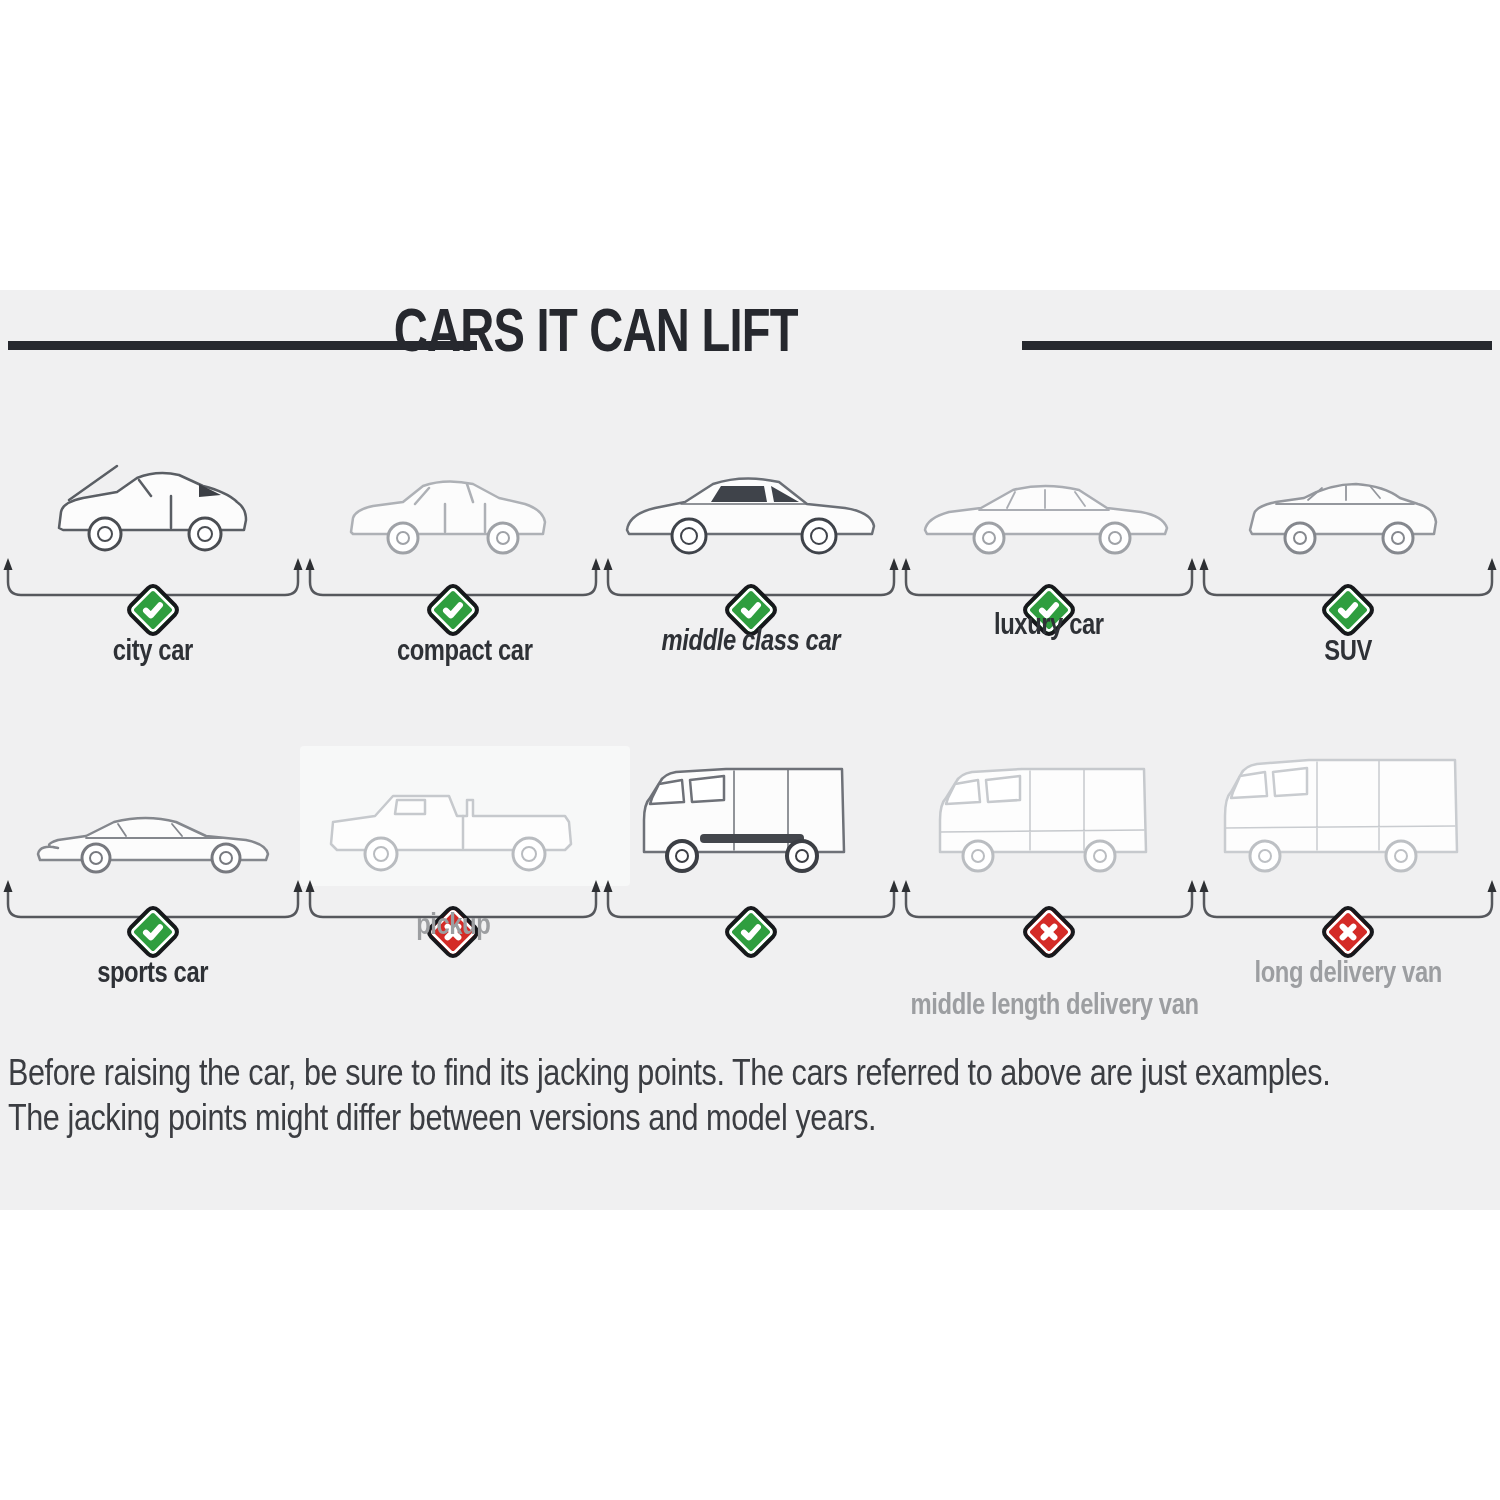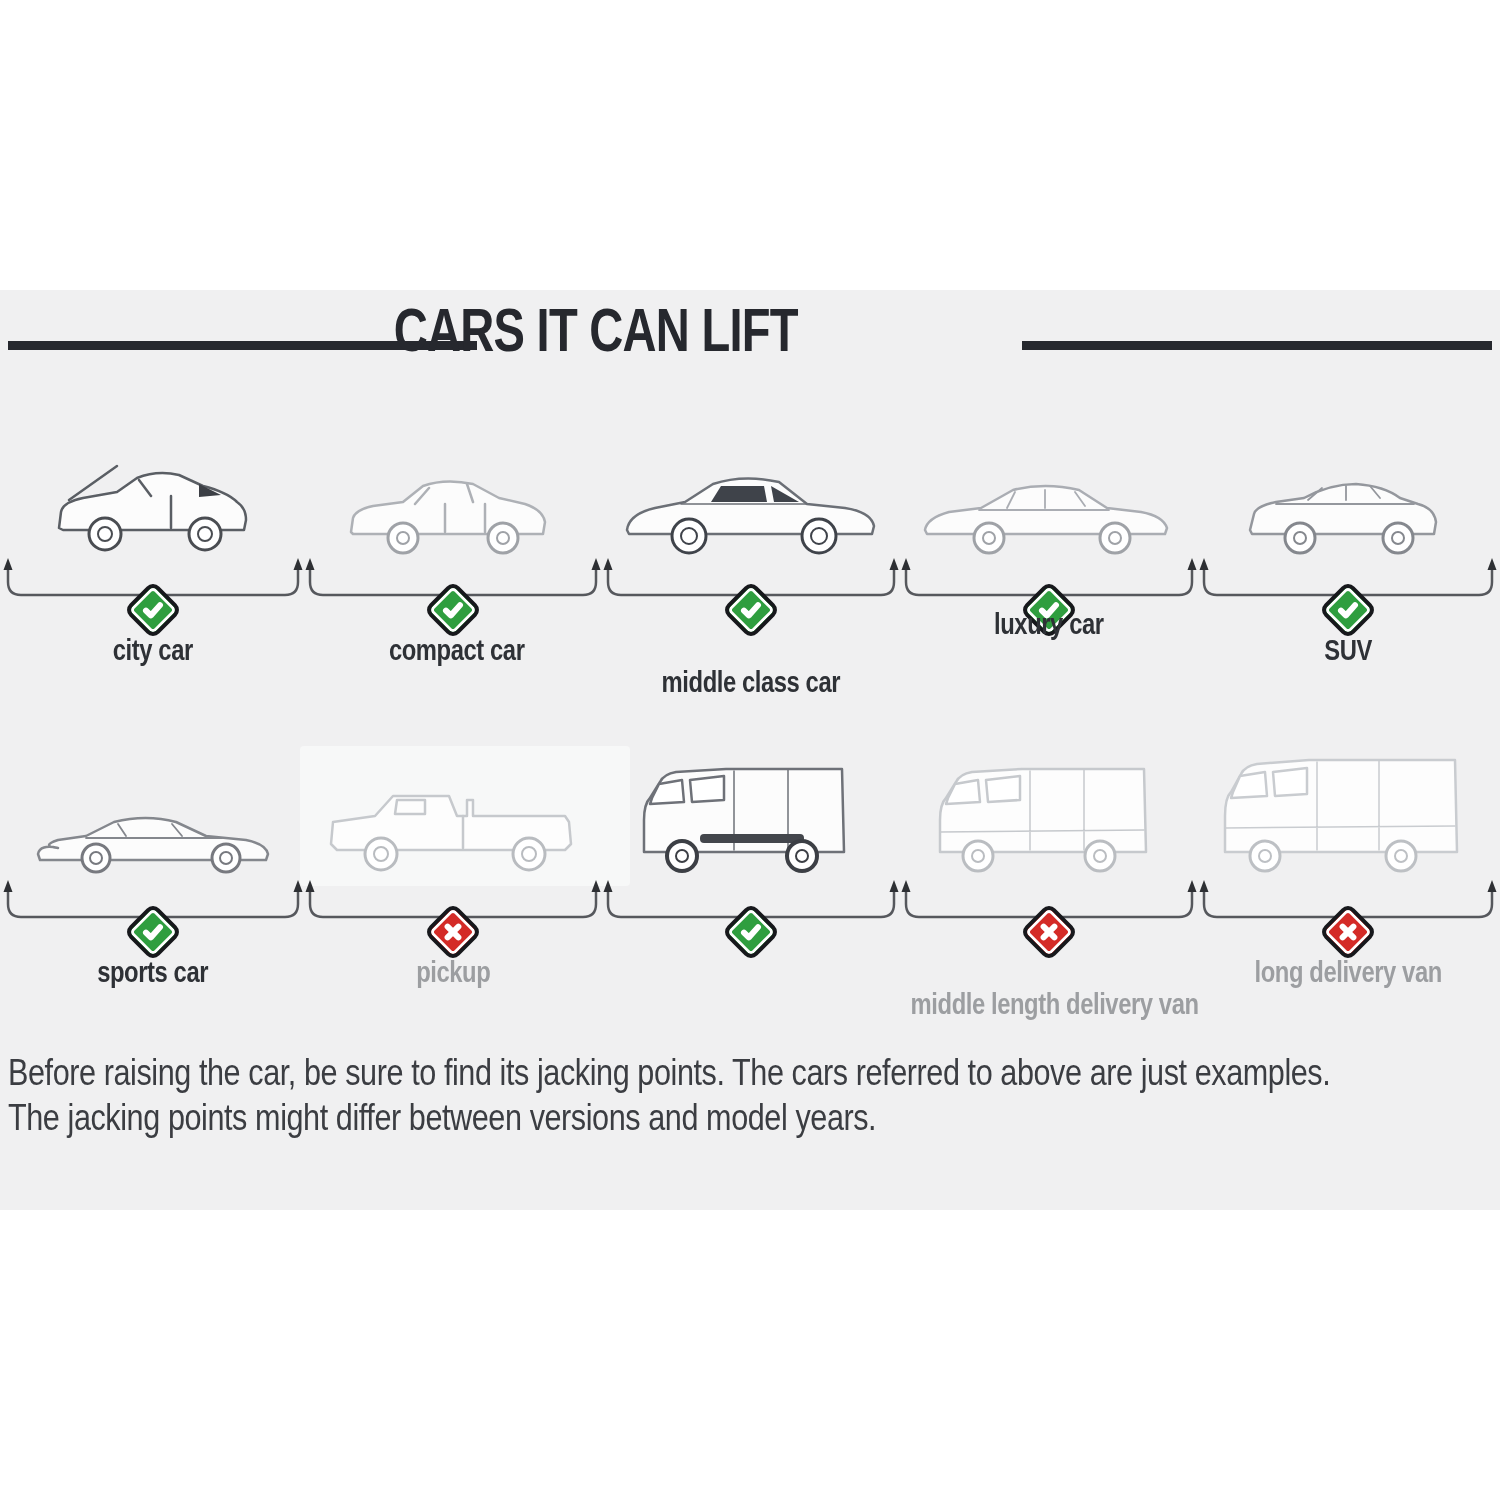--- a/index.html
+++ b/index.html
@@ -303,27 +303,27 @@
       </svg>
   </div>
   <div class="badge no" style="left:1327px;top:911px;">
 
     <svg class="glyph glyph-cross" viewBox="0 0 24 24">
         <path d="M7 7 L17 17 M17 7 L7 17"></path>
       </svg>
   </div>
 
   <div class="lbl yes" style="left:-17px;top:634px;"><span class="inner">city car</span></div>
-  <div class="lbl yes" style="left:287px;top:634px;"><span class="inner">compact car</span></div>
-  <div class="lbl yes" style="left:581px;top:666px;"><span class="inner">middle class car</span></div>
+  <div class="lbl yes" style="left:295px;top:634px;"><span class="inner">compact car</span></div>
+  <div class="lbl yes" style="left:581px;top:624px;font-style:italic;"><span class="inner">middle class car</span></div>
   <div class="lbl yes" style="left:879px;top:608px;"><span class="inner">luxury car</span></div>
   <div class="lbl yes" style="left:1178px;top:634px;"><span class="inner">SUV</span></div>
 
   <div class="lbl yes" style="left:-17px;top:956px;"><span class="inner">sports car</span></div>
-  <div class="lbl no" style="left:283px;top:956px;"><span class="inner">pickup</span></div>
+  <div class="lbl no" style="left:283px;top:908px;"><span class="inner">pickup</span></div>
   <div class="lbl no" style="left:879px;top:988px;"><span class="inner">middle length delivery van</span></div>
   <div class="lbl no" style="left:1178px;top:956px;"><span class="inner">long delivery van</span></div>
 
   <div class="footnote">
     <div class="fline">Before raising the car, be sure to find its jacking points. The cars referred to above are just examples.</div>
     <div class="fline">The jacking points might differ between versions and model years.</div>
   </div>
 
 </div>
 

